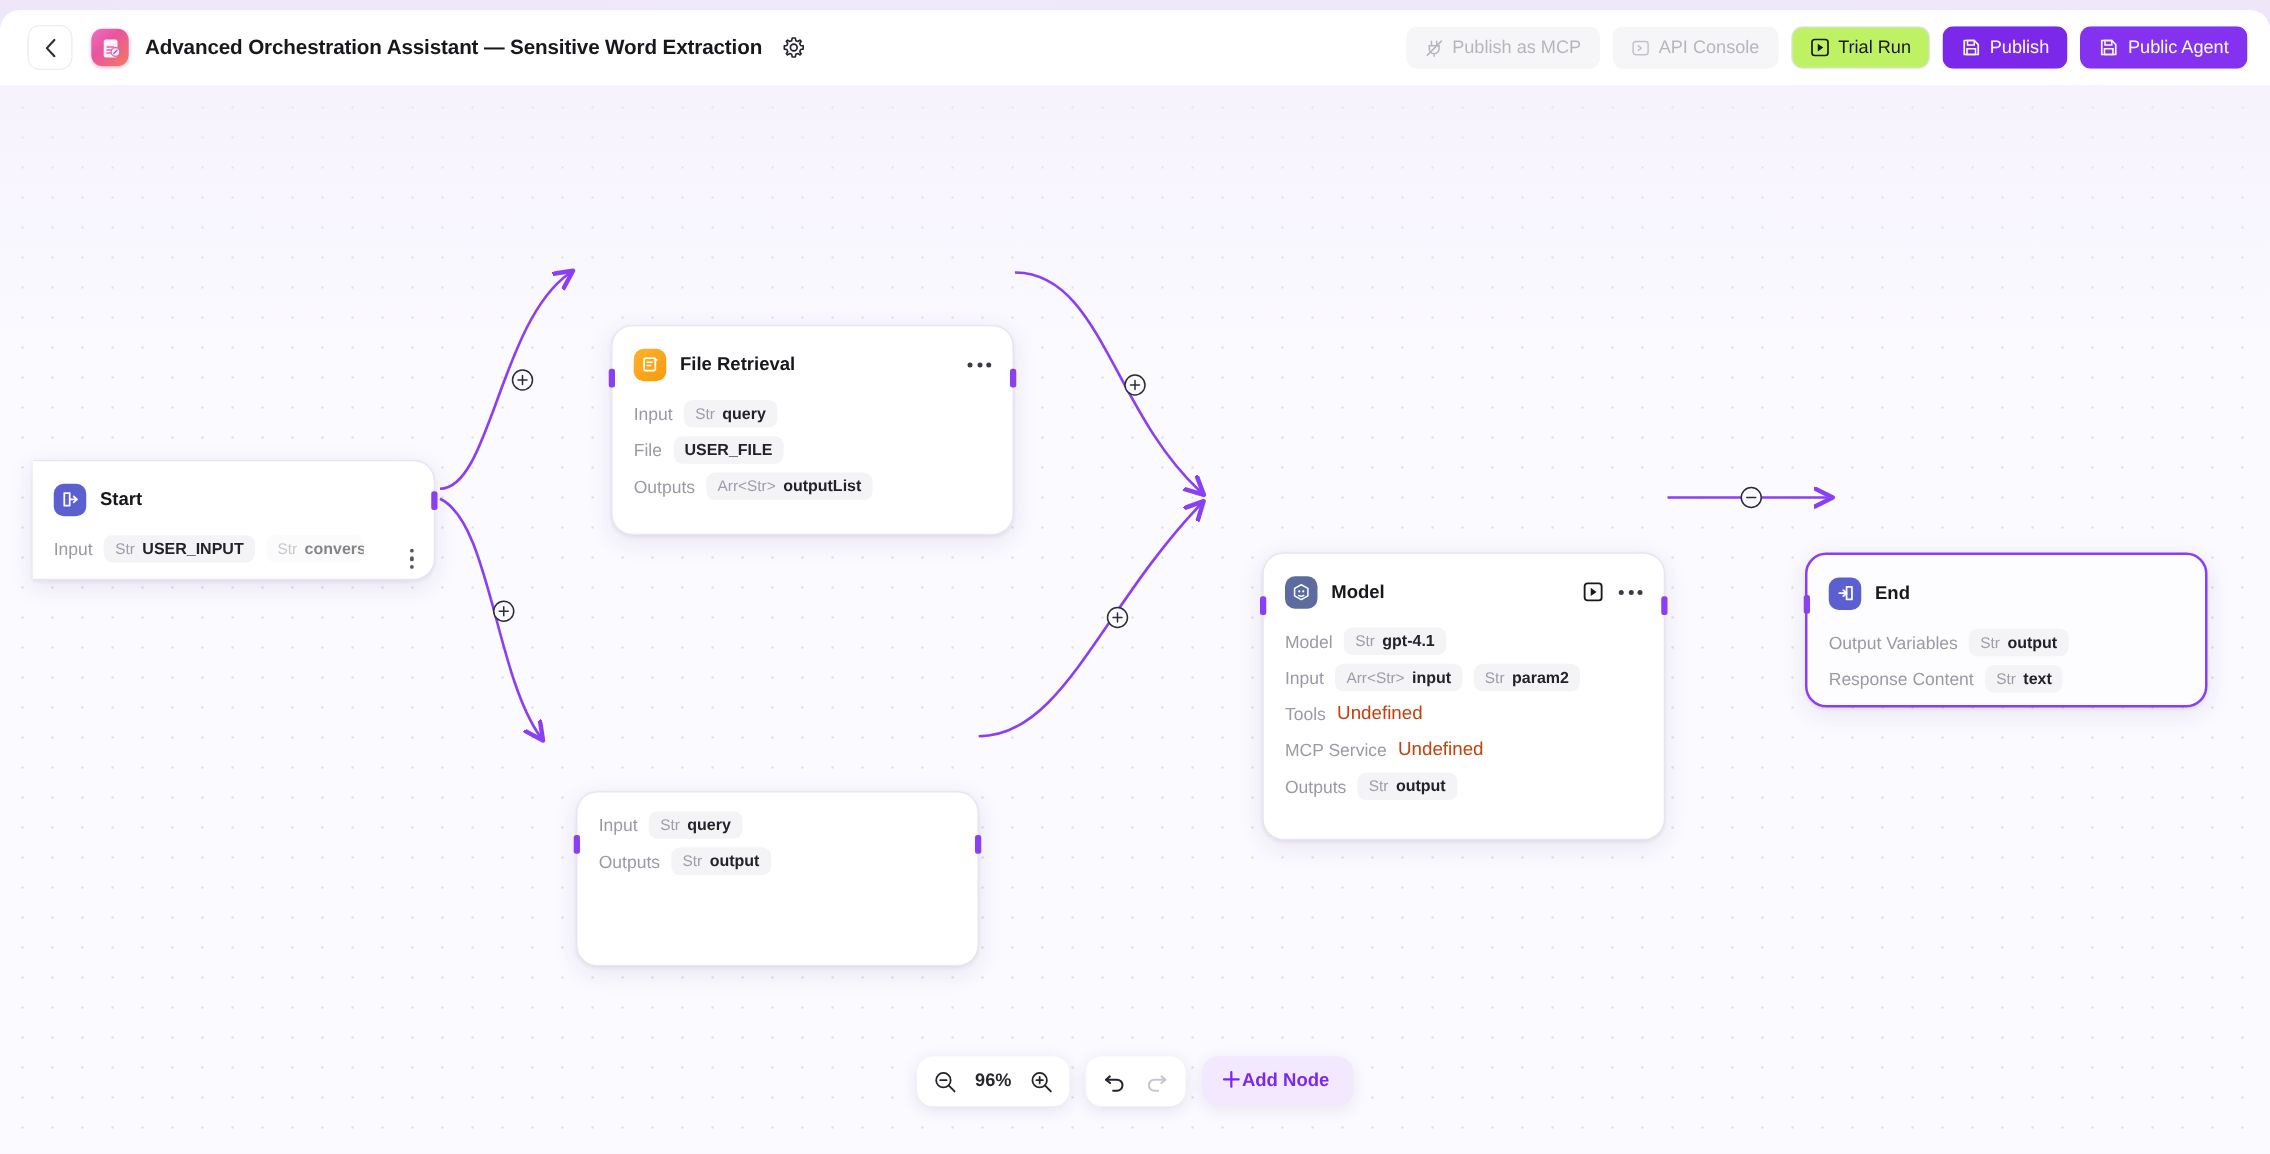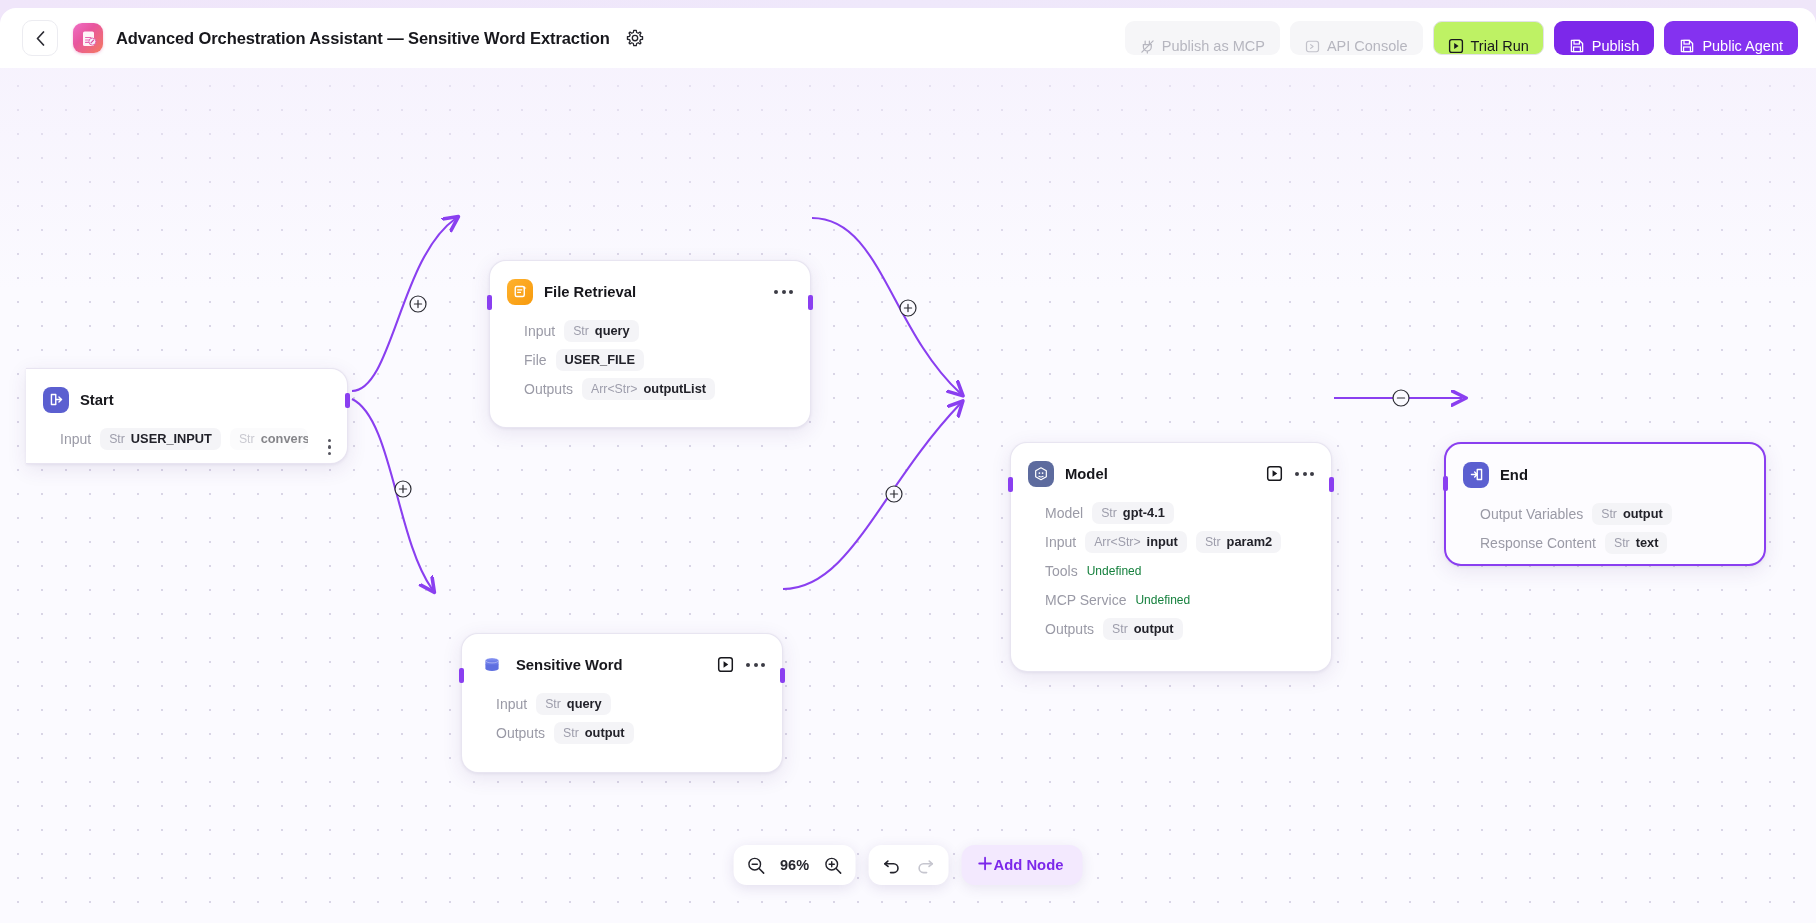--- a/index.html
+++ b/index.html
@@ -41,21 +41,21 @@
     margin-left: 13px; font-size: 16.5px; font-weight: bold; color: #17171c;
     letter-spacing: -0.1px; white-space: nowrap;
   }
   .gear-btn {
     margin-left: 14px; width: 22px; height: 22px; cursor: pointer;
     display: flex; align-items: center; justify-content: center; flex: none;
   }
   .spacer { flex: 1 1 auto; }
 
   .btn {
-    height: 34px; border-radius: 9px; display: inline-flex; align-items: flex-end;
+    height: 34px; border-radius: 9px; display: inline-flex; align-items: center;
     gap: 7px; padding: 0 14px; font-size: 14.5px; white-space: nowrap;
     margin-left: 10px; cursor: pointer; border: 1px solid transparent;
     font-family: "Liberation Sans", sans-serif;
   }
   .btn-ghost-disabled { background: #f6f6f8; color: #b6b6bf; cursor: default; }
   .btn-outline { background: #bef264; color: #18181d; border-color: #e2e2e8; font-weight: normal; }
   .btn-primary { background: #7c28ea; color: #fff; font-weight: normal; }
   .btn-primary2 { background: #8432f0; color: #fff; font-weight: normal; }
 
   
@@ -97,27 +97,27 @@
     margin-left: 11px; font-size: 14.8px; font-weight: bold; color: #17171c;
     white-space: nowrap;
   }
   .head-actions { margin-left: auto; display: flex; align-items: center; gap: 11px; }
   .run-btn { width: 17px; height: 17px; cursor: pointer; display:block; }
   .dots { display: flex; gap: 3.5px; align-items: center; cursor: pointer; padding: 4px 1px; }
   .dots i { width: 4px; height: 4px; border-radius: 50%; background: #3b3b45; display:block; }
   .dots.vert { flex-direction: column; gap: 3px; }
   .dots.vert i { width: 3.4px; height: 3.4px; background:#55555f; }
 
-  .node-body { padding: 12px 17px 17px 34px; }
+  .node-body { padding: 12px 17px 17px 17px; }
   .row {
     display: flex; align-items: center; gap: 9px; height: 27px; margin-bottom: 2px;
     white-space: nowrap;
   }
   .row-label { font-size: 14px; color: #9a9aa6; }
-  .row-plain { font-size: 12px; color: #15803d; }
+  .row-plain { font-size: 15px; color: #c2410c; }
   .chip {
     display: inline-flex; align-items: center; gap: 6px;
     background: #f4f4f7; border-radius: 7px; padding: 3.5px 9px;
     font-size: 12.8px; color: #22222a; font-weight: bold;
   }
   .chip .t { color: #9d9dab; font-weight: normal; font-size: 12.3px; }
   .chip.faded { background: #f8f8fa; opacity: .55; }
   .chip.clipped { max-width: 78px; overflow: hidden; }
 
   
@@ -338,42 +338,20 @@
             <span class="t">Arr&lt;Str&gt;</span>
             <span>outputList</span>
           </span>
         </div>
       </div>
       <span class="port left"></span>
       <span class="port right"></span>
     </div>
 
     <div class="node" style="left:461px; top:565px; width:322px; height:140px;">
-      <div class="node-head">
-        <div class="node-ico ico-db">
-          <svg width="22" height="22" viewBox="0 0 22 22">
-            <ellipse cx="11" cy="6.4" rx="6.6" ry="2.5" fill="#7e8cf0"></ellipse>
-            <path d="M4.4 6.4 v3.8 a6.6 2.5 0 0 0 13.2 0 V6.4" fill="#6d7ce8"></path>
-            <path d="M4.4 10.6 v3.8 a6.6 2.5 0 0 0 13.2 0 V10.6" fill="#5f6fe0"></path>
-            <ellipse cx="11" cy="6.4" rx="6.6" ry="2.5" fill="none" stroke="#ffffff" stroke-width=".7" opacity=".55"></ellipse>
-          </svg>
-        </div>
-        <div class="node-title">Sensitive Word</div>
-        <div class="head-actions">
-          <svg class="run-btn" viewBox="0 0 16 16">
-            <rect x="1.6" y="1.6" width="12.8" height="12.8" rx="2.2" fill="none" stroke="#18181d" stroke-width="1.4"></rect>
-            <path d="M6.2 4.9 L10.6 8 L6.2 11.1 Z" fill="#18181d"></path>
-          </svg>
-          <span class="dots">
-              <i></i>
-              <i></i>
-              <i></i>
-            </span>
-        </div>
-      </div>
       <div class="node-body">
         <div class="row">
           <span class="row-label">Input</span>
           <span class="chip">
             <span class="t">Str</span>
             <span>query</span>
           </span>
         </div>
         <div class="row">
           <span class="row-label">Outputs</span>

